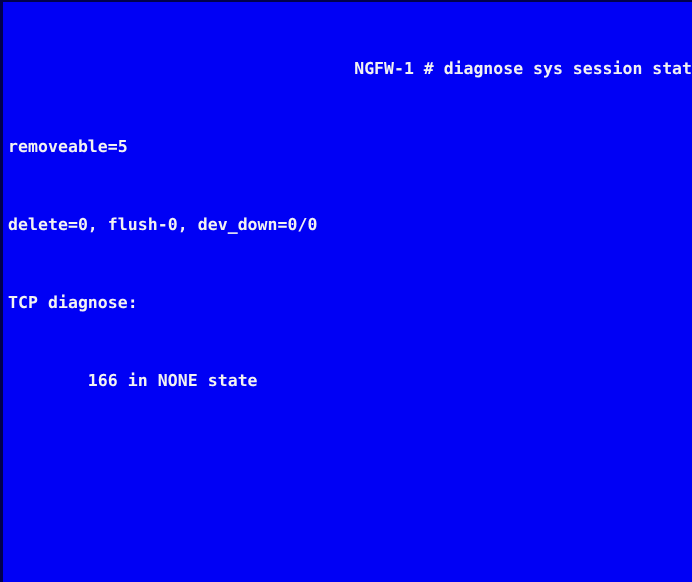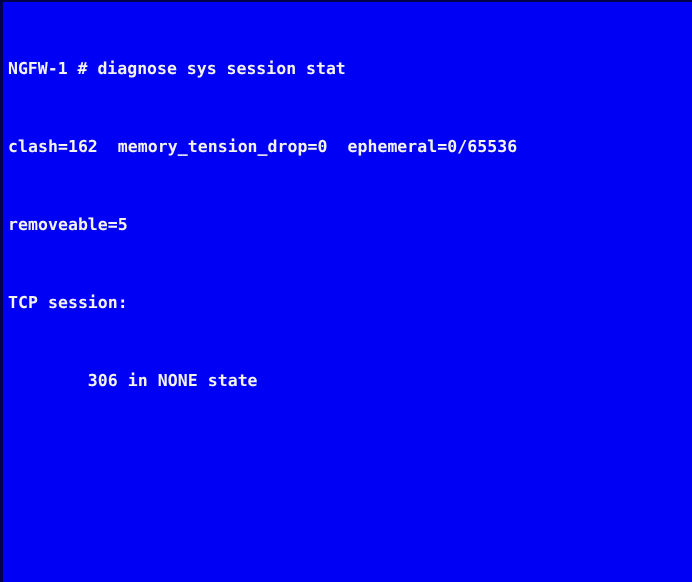--- a/index.html
+++ b/index.html
@@ -34,32 +34,33 @@
     font-smooth: never;
     text-rendering: geometricPrecision;
   }
   .line {
     height: 26px;
     white-space: pre;
     overflow: hidden;
   }
   .prompt-line {
     letter-spacing: 0px;
+    text-align: right;
   }
 </style>
 </head>
 <body>
 
 <div id="terminal" style="background-color: rgb(0, 0, 245); color: rgb(242, 242, 242); border-left-color: rgb(0, 0, 77); border-top-color: rgb(0, 0, 77);">
   <div id="screen">
     <div class="line prompt-line">NGFW-1 # diagnose sys session stat</div>
-    <div class="line">clash=162  memory_tension_drop=0  ephemeral=0/65536</div>
     <div class="line">removeable=5</div>
-    <div class="line">TCP session:</div>
-    <div class="line">        306 in NONE state</div>
+    <div class="line">delete=0, flush-0, dev_down=0/0</div>
+    <div class="line">TCP diagnose:</div>
+    <div class="line">        166 in NONE state</div>
     
     
     
     
     
     
     
     
     
     

